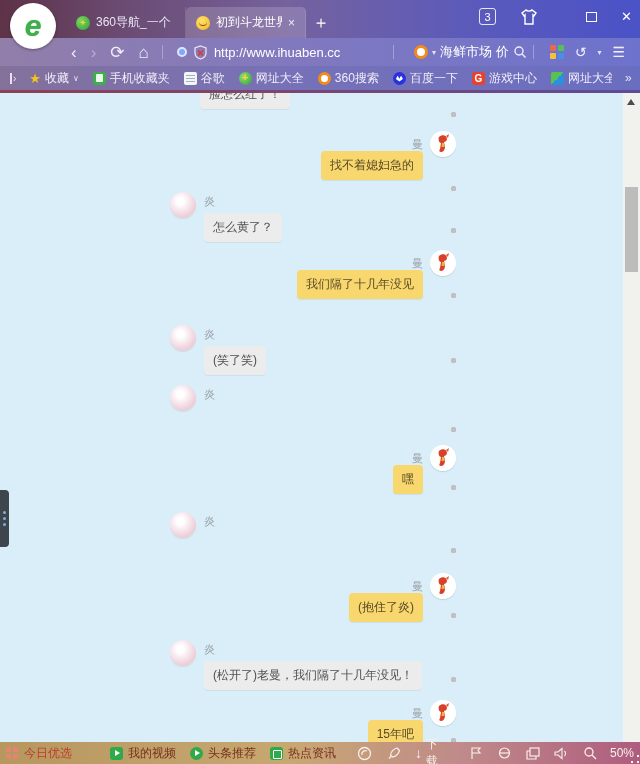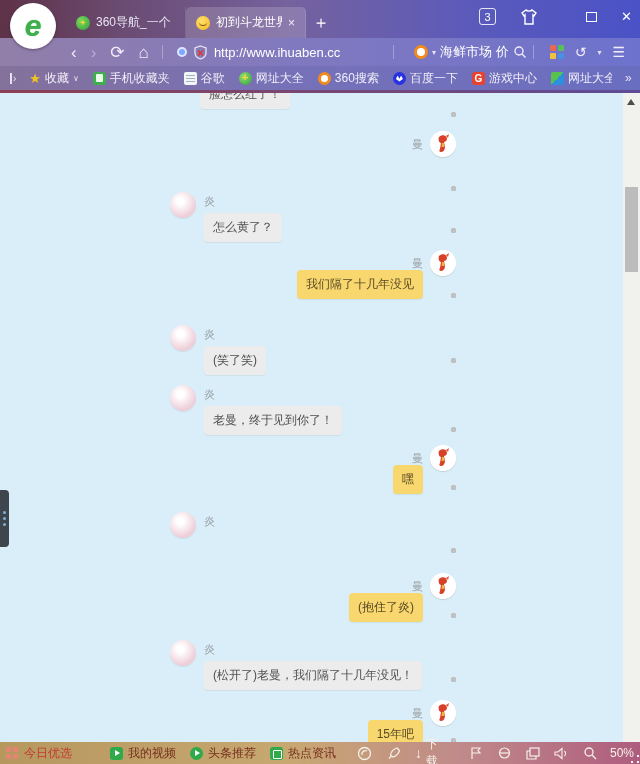--- a/index.html
+++ b/index.html
@@ -273,20 +273,23 @@
         <span class="mname">曼</span>
         <span class="avatar man">
           <svg width="26" height="26" viewBox="0 0 26 26">
             <circle cx="13" cy="13" r="13" fill="#fff"></circle>
             <path d="M9 6 C12 3 17 4 17 8 C17 10 15 11 14 11 L15 16 C15 19 13 21 11 21 C9 21 9 19 10 18 L11 12 C9 12 8 8 9 6 Z" fill="#d8402a"></path>
             <path d="M12 12 L14 12 L14.5 16 L11.5 16 Z" fill="#f2b03c"></path>
             <path d="M16 5 L19 3 L18 7 Z" fill="#e8542e"></path>
           </svg>
         </span>
       </div>
+      <div class="rbubble-wrap">
+        <span class="bubble yellow">找不着媳妇急的</span>
+      </div>
     </div>
 
     <div class="grp left" style="top:99px">
       <span class="avatar yan"></span>
       <div class="lcol">
         <span class="mname">炎</span>
         <span class="bubble gray">怎么黄了？</span>
       </div>
     </div>
 
@@ -312,21 +315,20 @@
       <div class="lcol">
         <span class="mname">炎</span>
         <span class="bubble gray">(笑了笑)</span>
       </div>
     </div>
 
     <div class="grp left" style="top:292px">
       <span class="avatar yan"></span>
       <div class="lcol">
         <span class="mname">炎</span>
-        <span class="bubble gray">老曼，终于见到你了！</span>
       </div>
     </div>
 
     <div class="grp rightg" style="top:352px">
       <div class="rrow">
         <span class="mname">曼</span>
         <span class="avatar man">
           <svg width="26" height="26" viewBox="0 0 26 26">
             <circle cx="13" cy="13" r="13" fill="#fff"></circle>
             <path d="M9 6 C12 3 17 4 17 8 C17 10 15 11 14 11 L15 16 C15 19 13 21 11 21 C9 21 9 19 10 18 L11 12 C9 12 8 8 9 6 Z" fill="#d8402a"></path>

